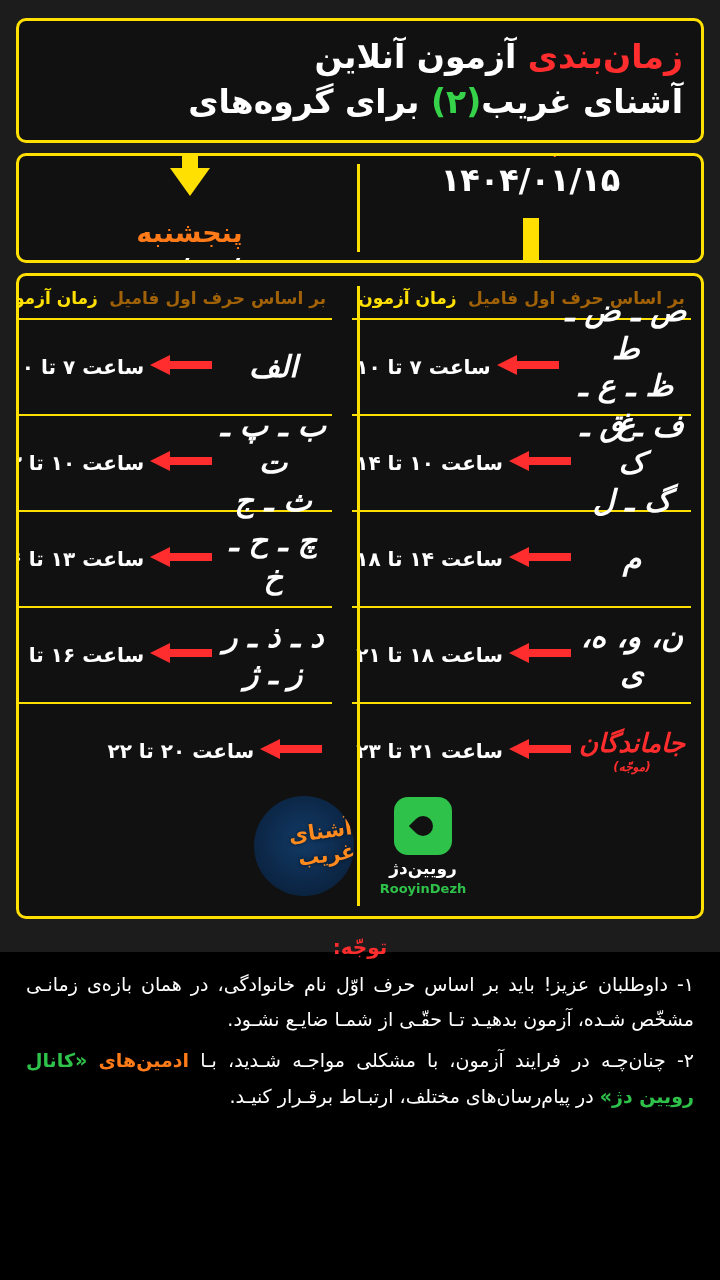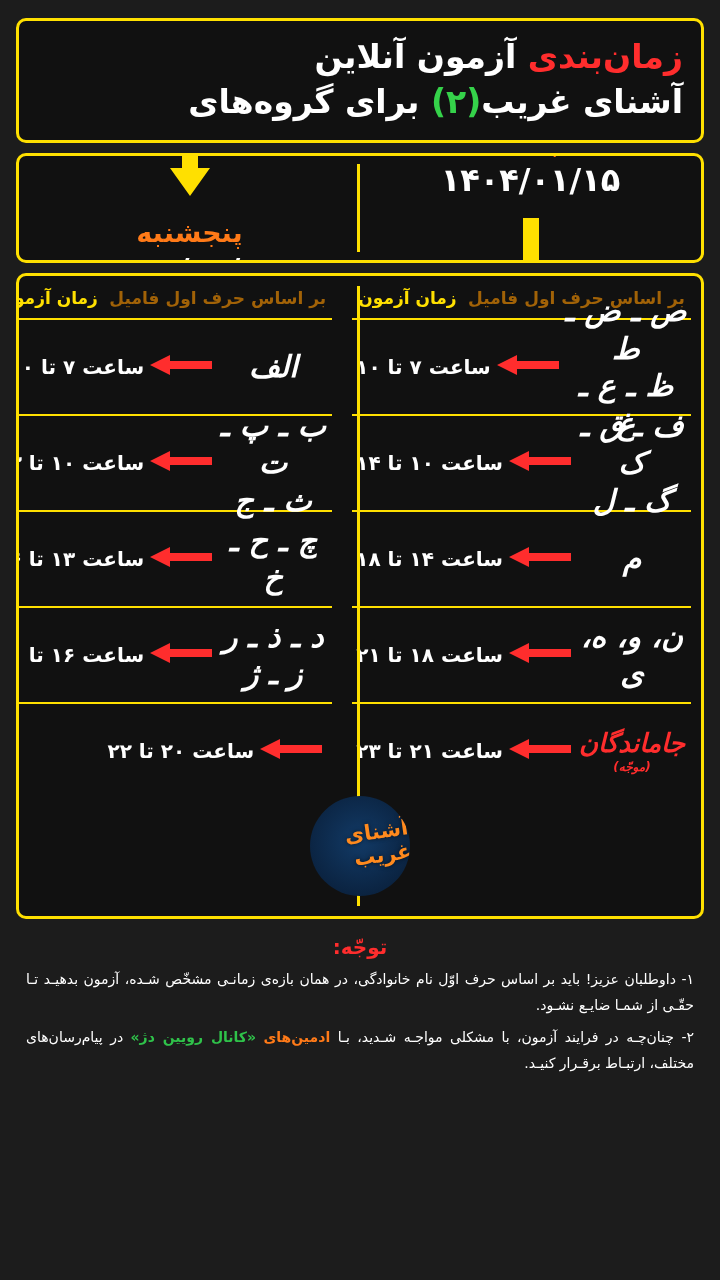--- a/index.html
+++ b/index.html
@@ -9,21 +9,21 @@
   }
   body {
     width: 720px;
     height: 1280px;
     font-family: "DejaVu Sans", "Liberation Sans", sans-serif;
     overflow: hidden;
   }
   .poster {
     position: relative;
     width: 720px;
-    height: 1280px;
+    height: 952px;
     background: #1c1c1c;
     box-sizing: border-box;
     padding: 18px 16px 0 16px;
   }
   
   .title-box {
     border: 3px solid #ffe000;
     border-radius: 10px;
     background: #111111;
     padding: 14px 18px 16px 18px;
@@ -263,21 +263,21 @@
   }
   .notes-title {
     text-align: center;
     color: #ff2d2d;
     font-size: 20px;
     font-weight: bold;
     margin-bottom: 8px;
   }
   .note {
     color: #ffffff;
-    font-size: 14px;
+    font-size: 19px;
     line-height: 1.85;
     margin-bottom: 6px;
     text-align: justify;
   }
   .note .orange { color: #ff7a18; font-weight: bold; }
   .note .green { color: #2fc24a; font-weight: bold; }
 </style>
 </head>
 <body>
 
@@ -461,20 +461,25 @@
             <svg width="62" height="22" viewBox="0 0 62 22" aria-hidden="true">
               <polygon points="0,11 20,1 20,7 62,7 62,15 20,15 20,21" fill="#ff2d2d"></polygon>
             </svg>
           </span>
           <span class="time-text">ساعت ۲۰ تا ۲۲</span>
         </div>
       </div>
     </div>
 
     <div class="logos">
+      <div class="logo-rooyin">
+        <div class="logo-mark"></div>
+        <div class="logo-fa">رویین‌دژ</div>
+        <div class="logo-en">RooyinDezh</div>
+      </div>
       <div class="logo-circle">
         <div class="logo-circle-text">آشنای غریب</div>
       </div>
     </div>
   </div>
 
   <div class="notes">
     <div class="notes-title">توجّه:</div>
     <div class="note">۱- داوطلبان عزیز! باید  بر اساس حرف اوّل نام خانوادگی، در همان بازه‌ی زمانـی مشخّص شـده، آزمون بدهیـد تـا حقّـی از شمـا ضایـع نشـود.</div>
     <div class="note">

